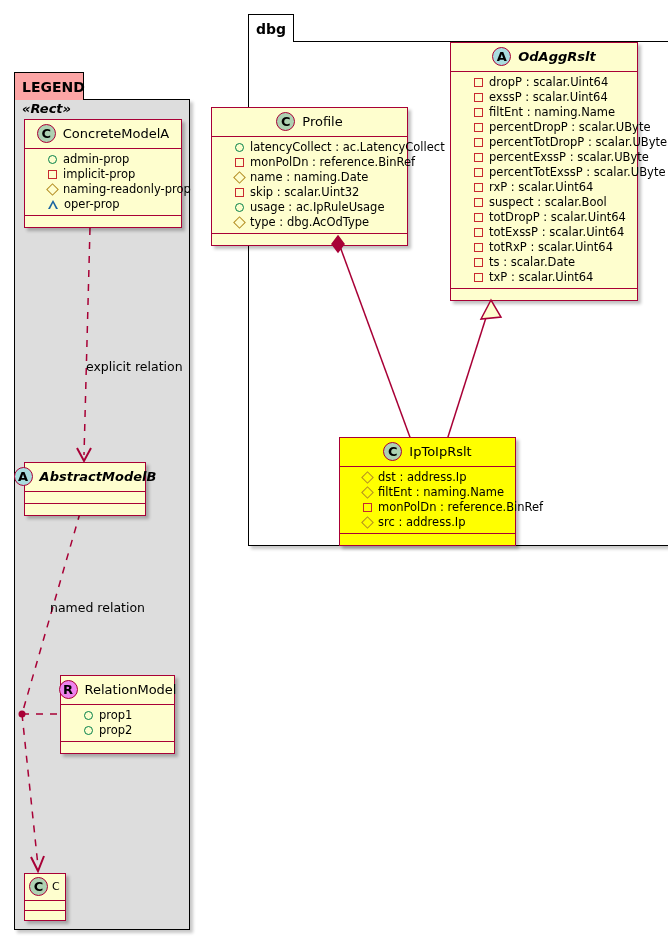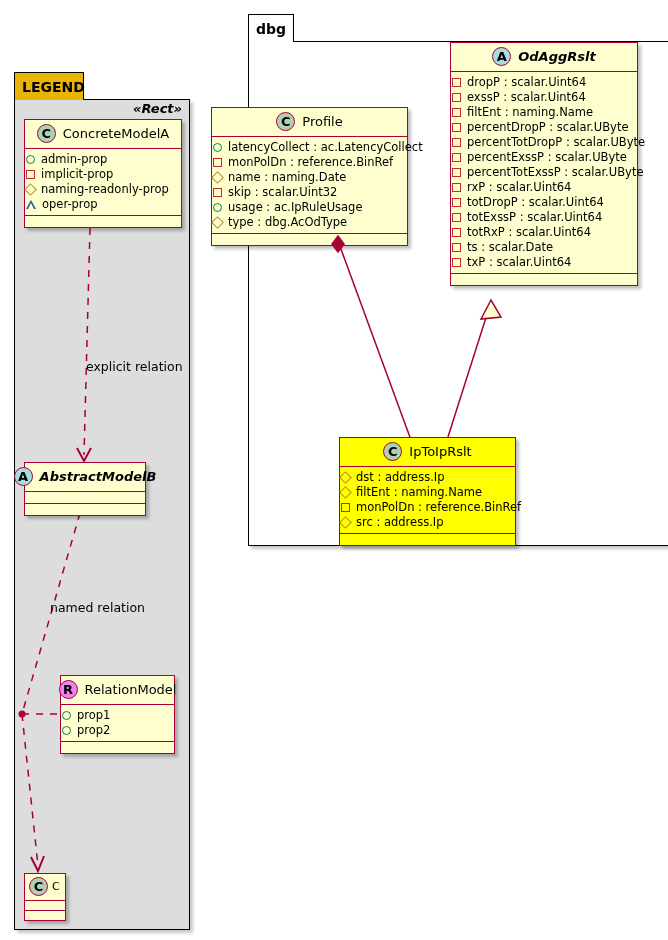--- a/index.html
+++ b/index.html
@@ -51,21 +51,21 @@
     height: 0;
     z-index: 4;
   }
 
   
   #legend-package .pkg-body {
     background: #dddddd;
     box-shadow: 3px 3px 3px rgba(0,0,0,0.22);
   }
   #legend-package .pkg-tab {
-    background: #eab308;
+    background: #fca5a5;
   }
 
   #dbg-package .pkg-body {
     background: #ffffff;
     box-shadow: 3px 3px 3px rgba(0,0,0,0.22);
   }
 
   
   .cls {
     position: absolute;
@@ -88,21 +88,21 @@
     font-size: 13px;
     color: #000000;
     white-space: nowrap;
   }
   .cls-header.italic .cls-title { font-style: italic; font-weight: bold; }
   .cls-title { font-size: 13px; }
 
   .cls-attrs {
     box-sizing: border-box;
     border-bottom: 1.5px solid #A80036;
-    padding: 3px 6px 3px 0;
+    padding: 3px 6px 3px 22px;
   }
   .cls-attrs.empty { height: 12px; padding: 0; }
   .cls-methods { height: 11px; }
 
   .attr {
     display: flex;
     align-items: center;
     gap: 6px;
     font-size: 11.5px;
     line-height: 15px;
@@ -178,21 +178,21 @@
     z-index: 2;
   }
 
   
   .stereo-label {
     position: absolute;
     font-style: italic;
     font-weight: bold;
     font-size: 13px;
     color: #000000;
-    text-align: right;
+    text-align: left;
     z-index: 4;
   }
 
   
   .edge-label {
     position: absolute;
     font-size: 12.5px;
     color: #000000;
     white-space: nowrap;
     z-index: 6;
@@ -382,20 +382,24 @@
     <div class="attr">
       <span class="vis square"></span>
       <span>percentTotExssP : scalar.UByte</span>
     </div>
     <div class="attr">
       <span class="vis square"></span>
       <span>rxP : scalar.Uint64</span>
     </div>
     <div class="attr">
       <span class="vis square"></span>
+      <span>suspect : scalar.Bool</span>
+    </div>
+    <div class="attr">
+      <span class="vis square"></span>
       <span>totDropP : scalar.Uint64</span>
     </div>
     <div class="attr">
       <span class="vis square"></span>
       <span>totExssP : scalar.Uint64</span>
     </div>
     <div class="attr">
       <span class="vis square"></span>
       <span>totRxP : scalar.Uint64</span>
     </div>

